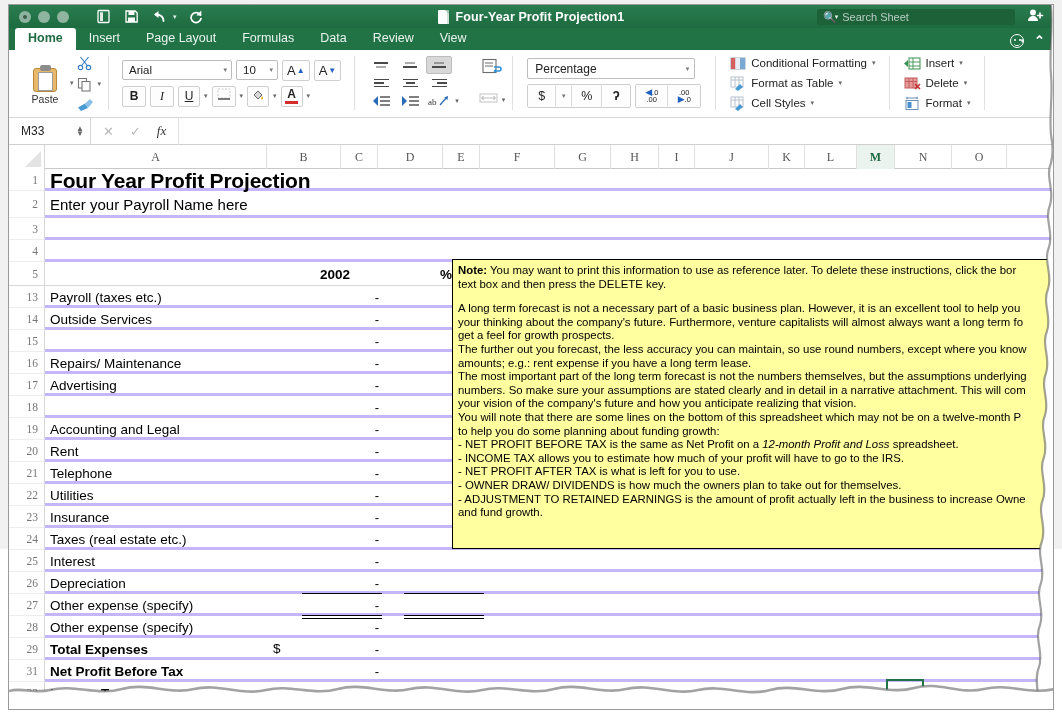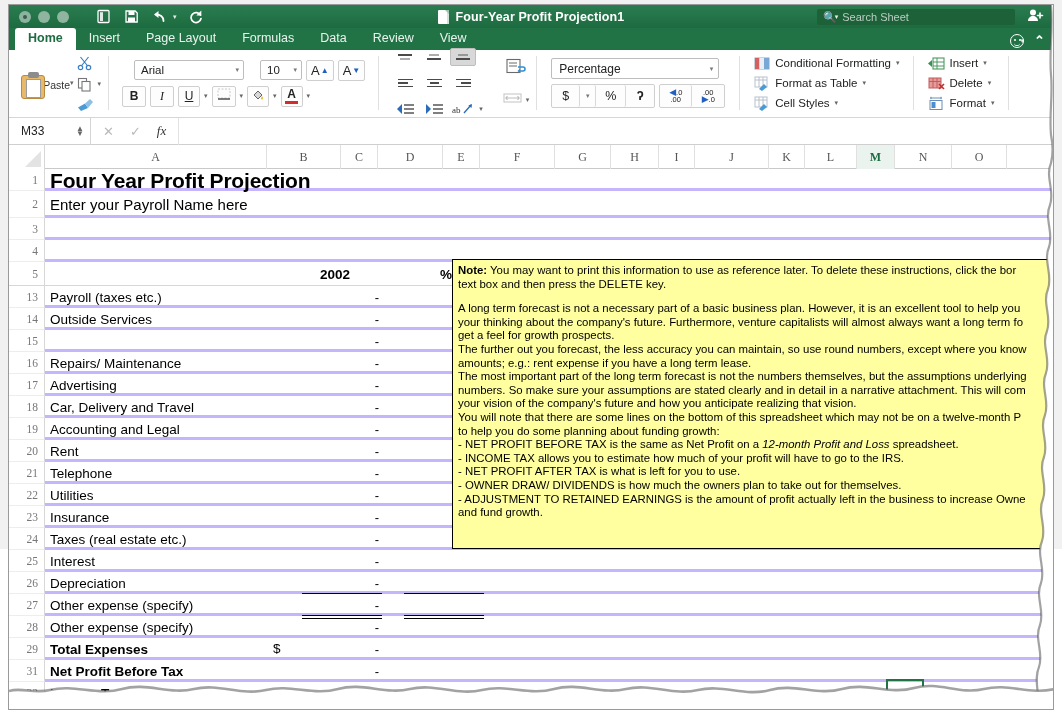--- a/index.html
+++ b/index.html
@@ -78,53 +78,53 @@
 
   
   .ribbon {
     height:68px; background:#ffffff; border-bottom:1px solid #d6d6d6;
     display:flex; align-items:stretch; position:relative; padding-left:4px;
   }
   .rgroup { display:flex; align-items:center; padding:0 7px; height:66px; }
   .rsep { width:1px; background:#e0e0e0; margin:6px 0; height:54px; }
 
   
-  .paste-blk { display:flex; align-items:center; width:50px; padding-top:3px;}
+  .paste-blk { display:flex; flex-direction:column; align-items:center; width:50px; padding-top:3px;}
   .clip { width:26px;height:28px;position:relative; }
   .clip-body{position:absolute;left:1px;top:4px;width:24px;height:24px;background:#e8b96b;border:1.5px solid #b98a3e;border-radius:3px;}
   .clip-page{position:absolute;left:6px;top:8px;width:15px;height:19px;background:#fff;border:1.2px solid #9c9c9c;}
   .clip-top{position:absolute;left:8px;top:1px;width:11px;height:6px;background:#8c8c8c;border-radius:2px;}
   .paste-lbl{font-size:10.5px;color:#333;margin-top:1px;}
   .caret{font-size:7px;color:#666;}
   .mini-col{display:flex;flex-direction:column;gap:5px;padding-left:3px;padding-top:2px;}
   .mini-row{display:flex;align-items:center;gap:4px;}
   .ico-sm{width:17px;height:16px;display:flex;align-items:center;justify-content:center;}
 
   
   .fontgrp{display:flex;flex-direction:column;gap:5px;padding:0 6px;}
   .frow{display:flex;align-items:center;gap:4px;}
   .fld{height:20px;border:1px solid #bdbdbd;background:#fff;border-radius:2px;display:flex;align-items:center;
-       justify-content:space-between;padding:0 4px 0 6px;font-size:11.5px;color:#222;margin-left:12px;}
+       justify-content:space-between;padding:0 4px 0 6px;font-size:11.5px;color:#222;}
   .fld .cv{font-size:7px;color:#777;margin-left:6px;}
   .btnsq{height:21px;min-width:21px;border:1px solid #cfcfcf;background:#fdfdfd;border-radius:2px;
          display:flex;align-items:center;justify-content:center;font-size:12px;color:#222;padding:0 4px;}
   .btnsq.bold{font-weight:700;}
   .btnsq.ital{font-style:italic;font-family:"Liberation Serif",serif;}
   .btnsq.und{text-decoration:underline;}
   .grow-a{display:flex;align-items:center;gap:1px;font-size:13px;}
   .blue-up{color:#1f5fbf;font-size:8px;}
   .fillbtn{display:flex;flex-direction:column;align-items:center;justify-content:center;height:21px;width:22px;
            border:1px solid #cfcfcf;border-radius:2px;background:#fdfdfd;}
   .fill-bar{width:13px;height:3px;background:#ffff00;margin-top:1px;}
   .font-bar{width:13px;height:3px;background:#d42b2b;margin-top:1px;}
   .bordbtn{height:21px;width:24px;border:1px solid #cfcfcf;border-radius:2px;background:#fdfdfd;
            display:flex;align-items:center;justify-content:center;}
 
   
-  .aligngrp{display:flex;flex-direction:column;gap:8px;padding:0 6px;}
+  .aligngrp{display:flex;flex-direction:column;gap:0;padding:0 6px;}
   .arow{display:flex;gap:3px;align-items:center;}
   .abtn{width:26px;height:18px;border:1px solid transparent;border-radius:2px;display:flex;flex-direction:column;
         justify-content:center;align-items:center;gap:2px;}
   .abtn.sel{background:#d8d8d8;border-color:#bdbdbd;}
   .al{height:1.6px;background:#4a4a4a;}
   .wrapbtn{width:26px;height:22px;display:flex;align-items:center;justify-content:center;}
   .mergebtn{display:flex;align-items:center;gap:3px;}
 
   
   .numgrp{display:flex;flex-direction:column;gap:5px;padding:0 7px;}
@@ -693,21 +693,20 @@
         <div class="row">
           <div class="rh">17</div>
           <div class="cellrow">
             <div class="cellA">Advertising</div>
             <div class="dash" style="left:260px;width:74px">-</div>
           </div>
         </div>
         <div class="row">
           <div class="rh">18</div>
           <div class="cellrow">
-            <div class="cellA">Car, Delivery and Travel</div>
             <div class="dash" style="left:260px;width:74px">-</div>
           </div>
         </div>
         <div class="row">
           <div class="rh">19</div>
           <div class="cellrow">
             <div class="cellA">Accounting and Legal</div>
             <div class="dash" style="left:260px;width:74px">-</div>
           </div>
         </div>

